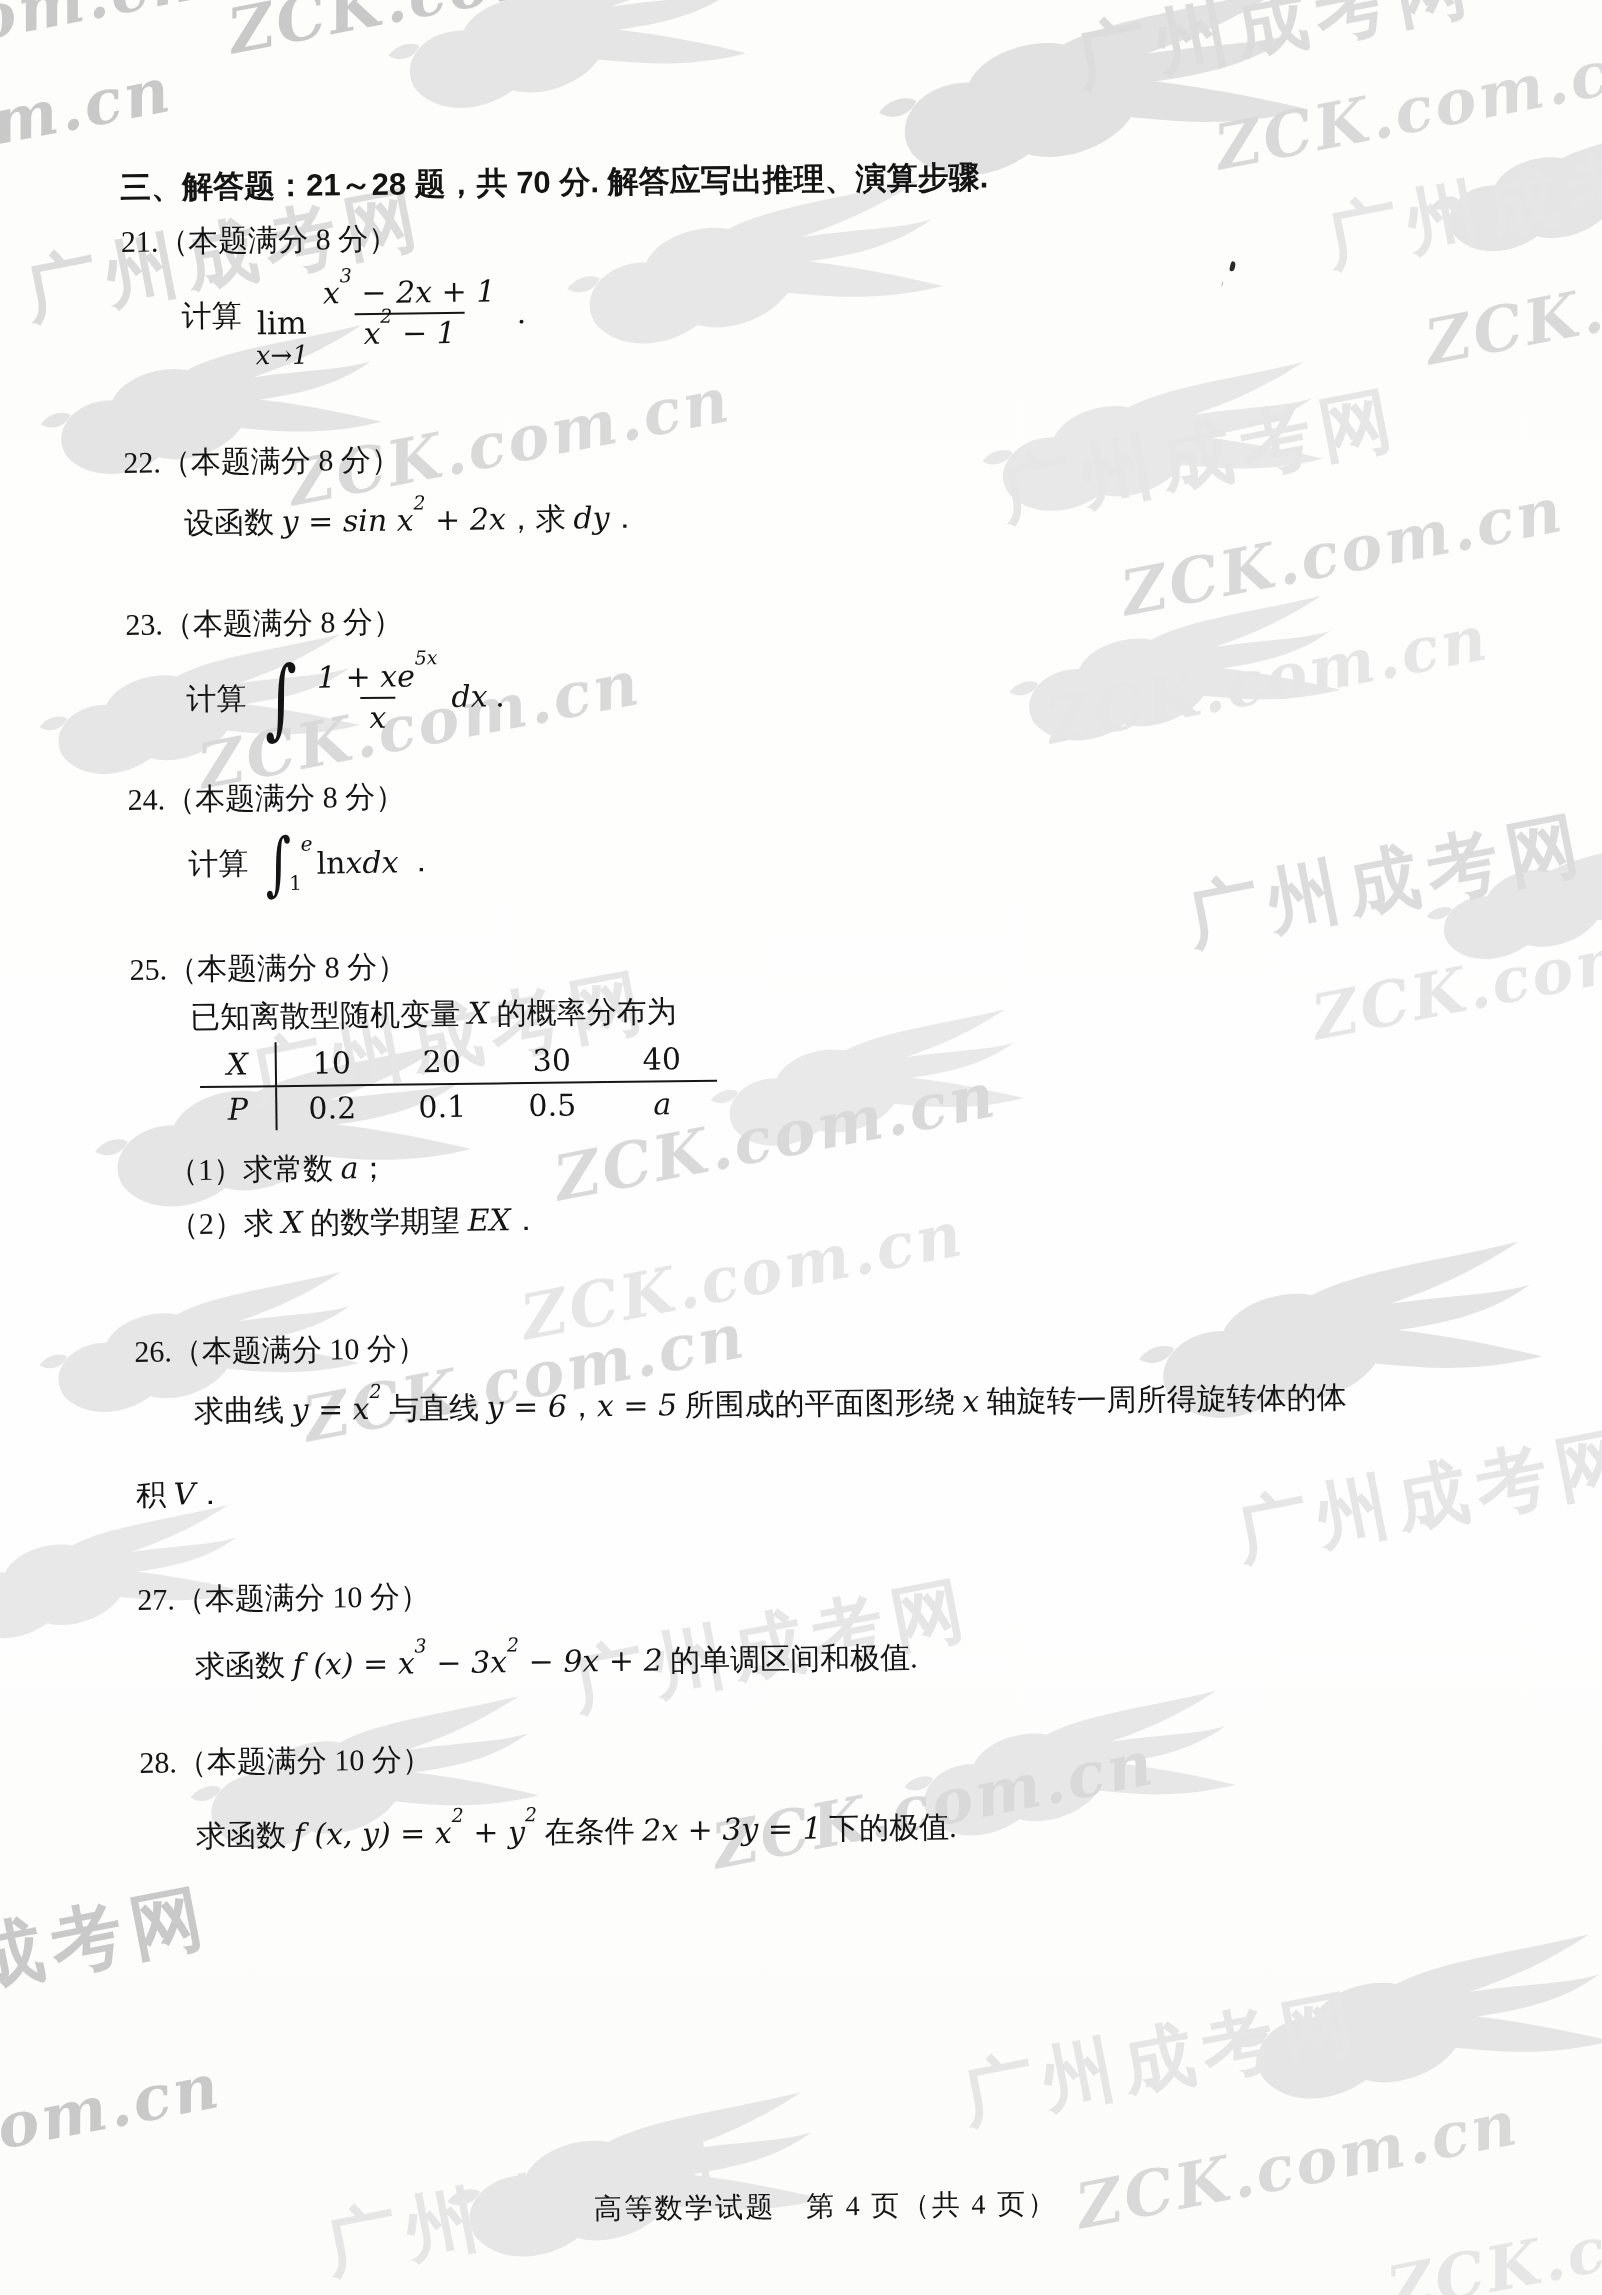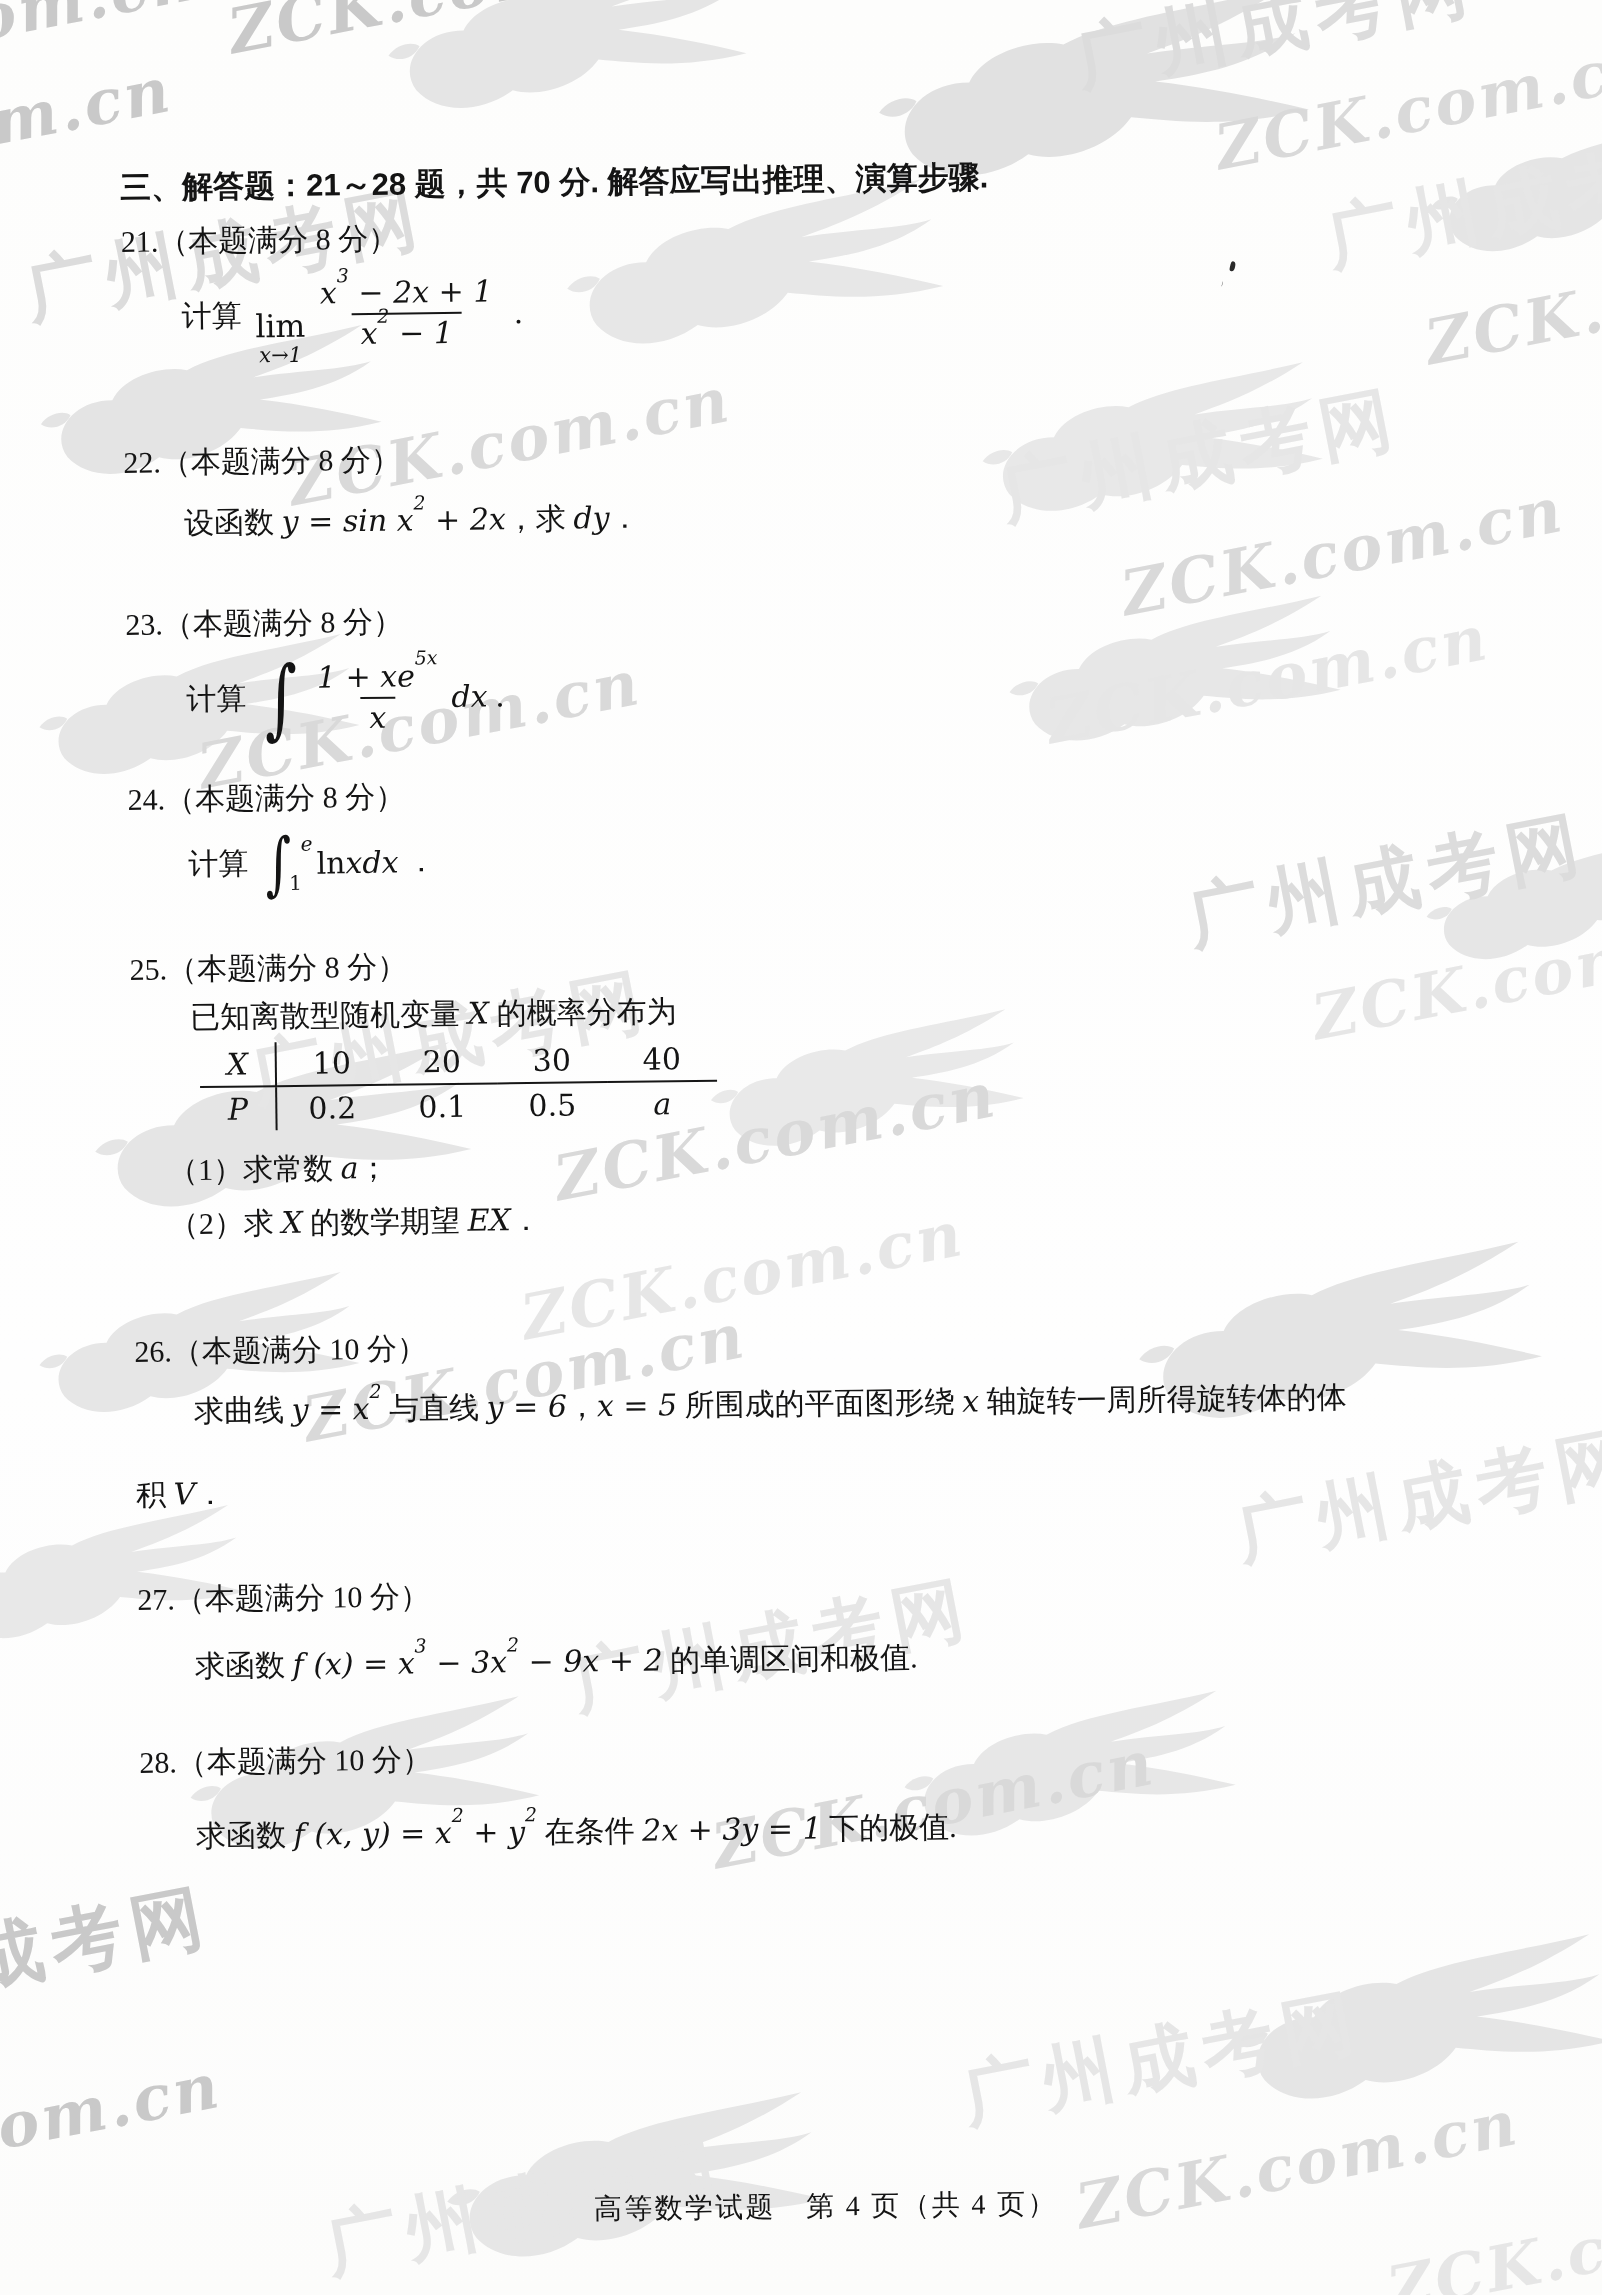--- a/index.html
+++ b/index.html
@@ -27,21 +27,21 @@
   sup.s{font-family:"DejaVu Serif",serif;font-style:italic;font-size:19px;line-height:0;
         position:relative;top:-0.55em;}
   .formula-row{display:flex;align-items:center;font-size:30px;}
   .verb{margin-right:12px;text-align:right;}
   .endmark{margin-left:7.5px;}
   .frac{display:inline-flex;flex-direction:column;align-items:center;margin:0 4.5px;}
   .frac .num,.frac .den{padding:2.3px 9px;line-height:1.15;}
   .frac .den{border-top:2.3px solid #161616;}
   .lim{display:inline-flex;flex-direction:column;align-items:center;margin:0 1.5px;}
   .lim-word{font-family:"DejaVu Serif",serif;font-size:31.5px;line-height:1;margin-top:48px;}
-  .lim-sub{font-family:"DejaVu Serif",serif;font-style:italic;font-size:21px;margin-top:0px;}
+  .lim-sub{font-family:"DejaVu Serif",serif;font-style:italic;font-size:26px;margin-top:0px;}
   .int{font-family:"DejaVu Serif",serif;font-size:87px;line-height:0.82;font-weight:400;
        transform:scaleX(0.72);display:inline-block;}
   .int.small{font-size:69px;}
   .int-lims{display:inline-flex;flex-direction:column;justify-content:space-between;
             height:63px;font-size:20px;font-family:"DejaVu Serif",serif;margin-right:7.5px;}
   .int-lims .up{font-style:italic;transform:translateX(4.5px);}
   .int-lims .lo{font-style:normal;transform:translateX(-7.5px);}
   
   .ptable{border-collapse:collapse;font-size:30px;}
   .ptable td{height:43px;text-align:center;vertical-align:middle;padding:0;}

